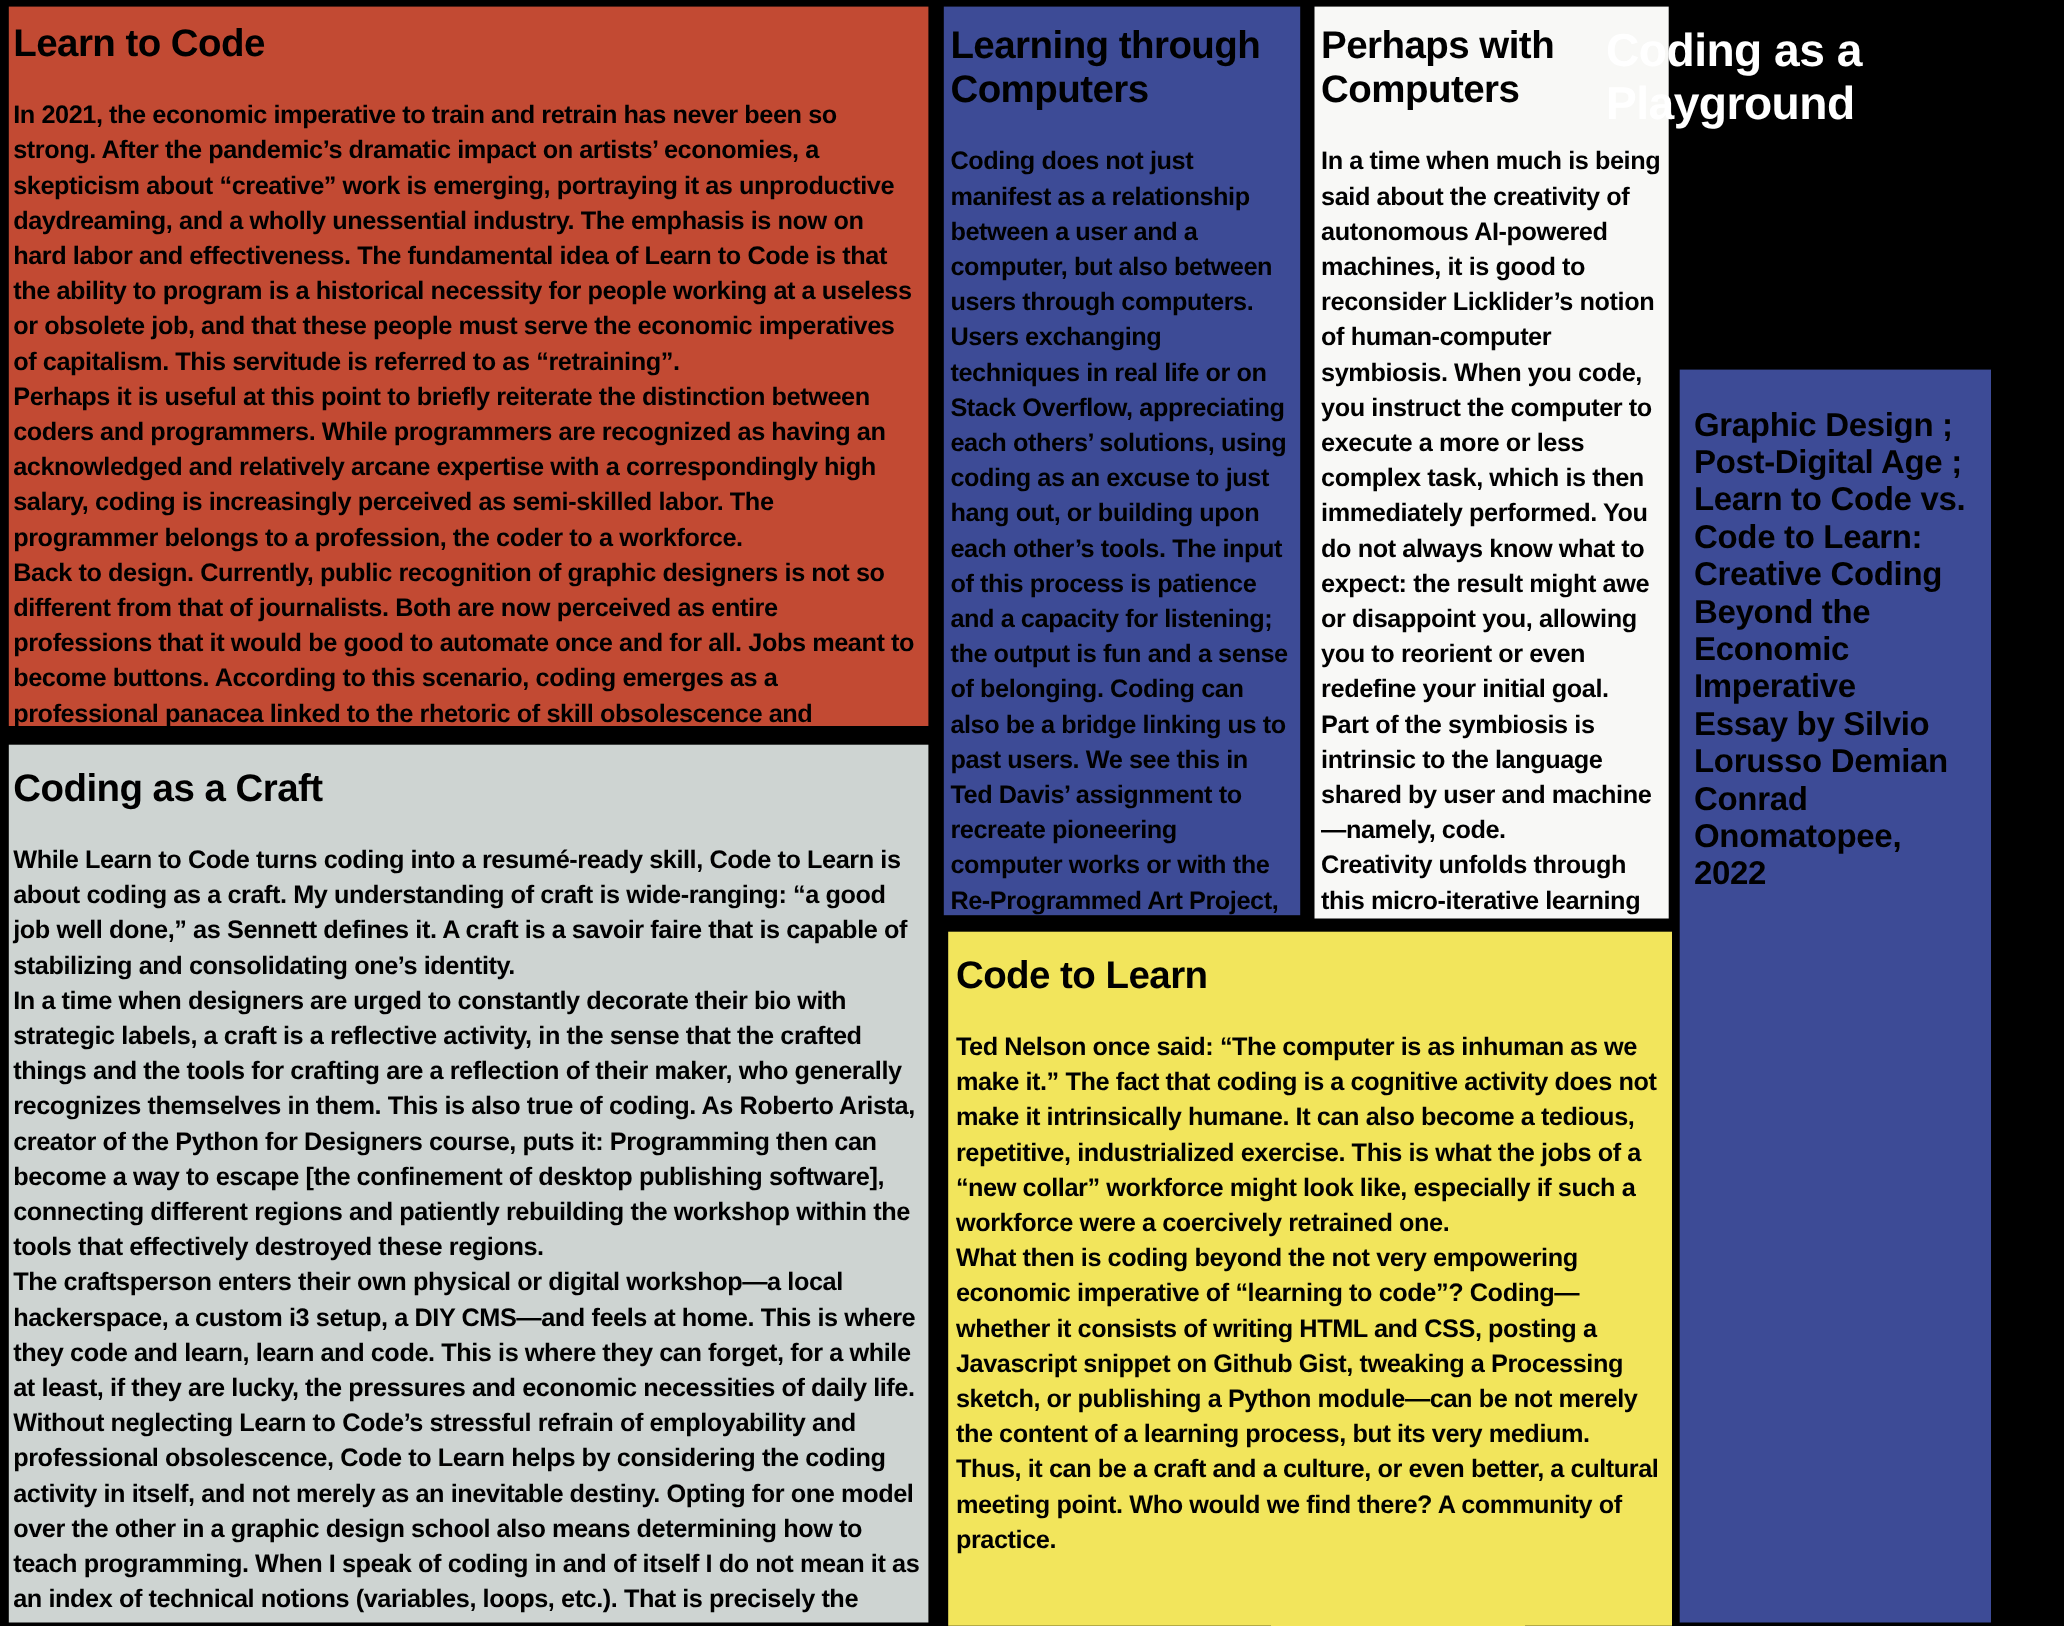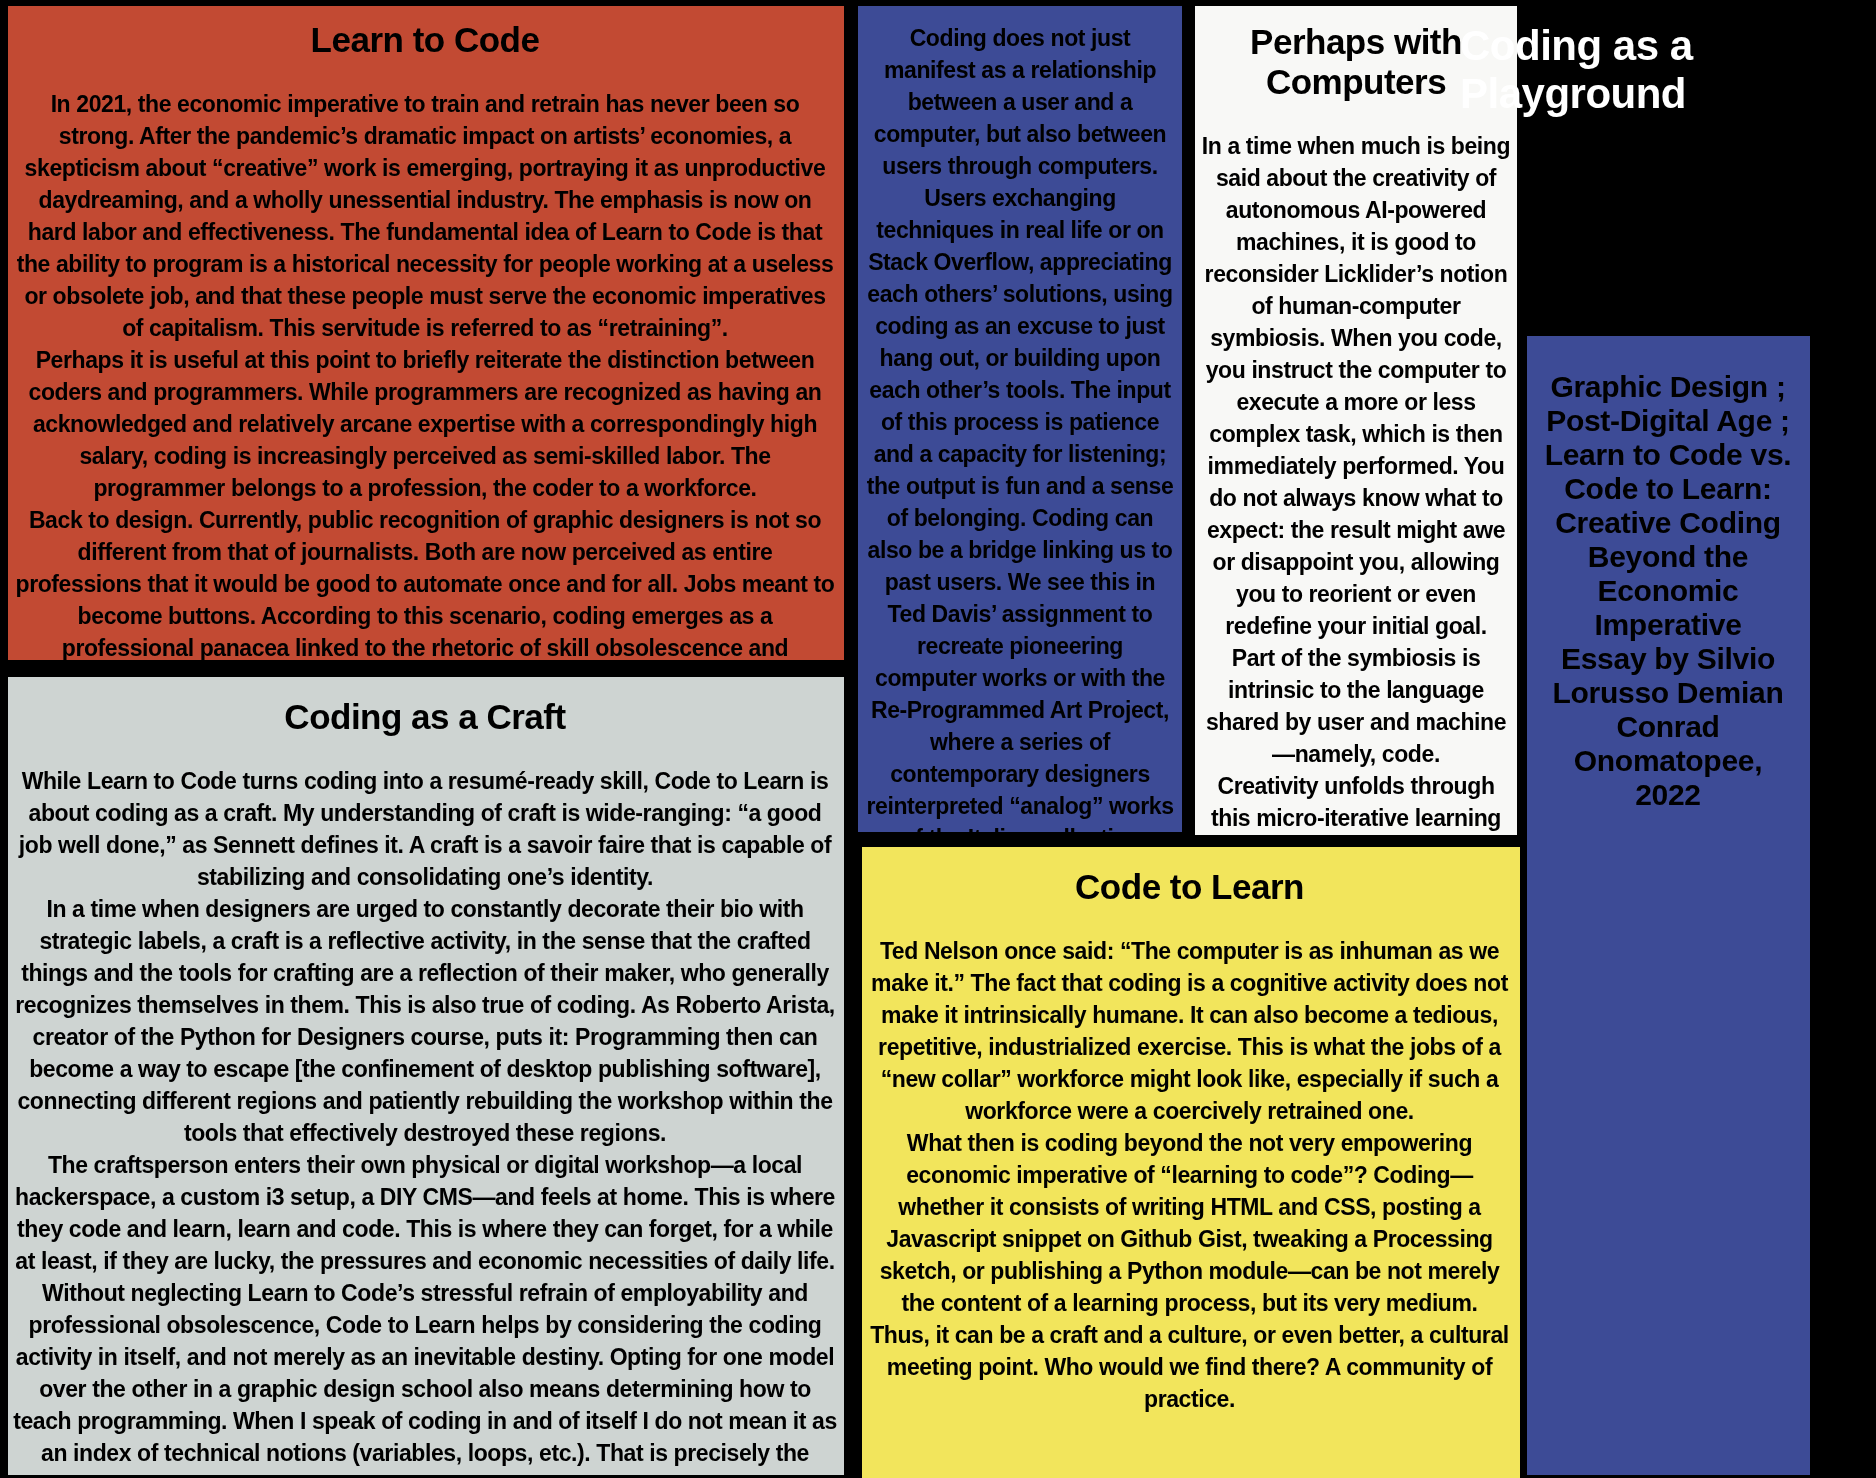--- a/index.html
+++ b/index.html
@@ -9,21 +9,20 @@
     position: relative;
     overflow: hidden;
     font-family: "Liberation Sans", "DejaVu Sans", sans-serif;
     font-weight: bold;
     color: #000000;
   }
   .panel {
     position: absolute;
     box-sizing: border-box;
     overflow: hidden;
-    text-align: center;
   }
   .panel-title {
     margin: 0 0 28px 0;
     font-size: 35px;
     line-height: 40px;
     letter-spacing: -0.5px;
     font-weight: bold;
   }
   .body p {
     margin: 0;
@@ -75,20 +74,21 @@
   <h2 class="panel-title">Coding as a Craft</h2>
   <div class="body">
     <p>While Learn to Code turns coding into a resumé-ready skill, Code to Learn is about coding as a craft. My understanding of craft is wide-ranging: “a good job well done,” as Sennett defines it. A craft is a savoir faire that is capable of stabilizing and consolidating one’s identity.</p>
     <p>In a time when designers are urged to constantly decorate their bio with strategic labels, a craft is a reflective activity, in the sense that the crafted things and the tools for crafting are a reflection of their maker, who generally recognizes themselves in them. This is also true of coding. As Roberto Arista, creator of the Python for Designers course, puts it: Programming then can become a way to escape [the confinement of desktop publishing software], connecting different regions and patiently rebuilding the workshop within the tools that effectively destroyed these regions.</p>
     <p>The craftsperson enters their own physical or digital workshop—a local hackerspace, a custom i3 setup, a DIY CMS—and feels at home. This is where they code and learn, learn and code. This is where they can forget, for a while at least, if they are lucky, the pressures and economic necessities of daily life.</p>
     <p>Without neglecting Learn to Code’s stressful refrain of employability and professional obsolescence, Code to Learn helps by considering the coding activity in itself, and not merely as an inevitable destiny. Opting for one model over the other in a graphic design school also means determining how to teach programming. When I speak of coding in and of itself I do not mean it as an index of technical notions (variables, loops, etc.). That is precisely the instrumental reduction of the Learn to Code attitude. Rather, I mean it in a broader sense: coding as a social activity and a cultural domain. This is what Code to Learn is all about.</p>
   </div>
 </section>
 
 <section class="panel" id="panel-blue" style="background:#3d4b96">
+  <h2 class="panel-title">Learning through Computers</h2>
   <div class="body">
     <p>Coding does not just manifest as a relationship between a user and a computer, but also between users through computers. Users exchanging techniques in real life or on Stack Overflow, appreciating each others’ solutions, using coding as an excuse to just hang out, or building upon each other’s tools. The input of this process is patience and a capacity for listening; the output is fun and a sense of belonging. Coding can also be a bridge linking us to past users. We see this in Ted Davis’ assignment to recreate pioneering computer works or with the Re-Programmed Art Project, where a series of contemporary designers reinterpreted “analog” works of the Italian collective Gruppo T, active in the 1960s.</p>
   </div>
 </section>
 
 <section class="panel" id="panel-white" style="background:#f8f8f6">
   <h2 class="panel-title">Perhaps with Computers</h2>
   <div class="body">
     <p>In a time when much is being said about the creativity of autonomous AI-powered machines, it is good to reconsider Licklider’s notion of human-computer symbiosis. When you code, you instruct the computer to execute a more or less complex task, which is then immediately performed. You do not always know what to expect: the result might awe or disappoint you, allowing you to reorient or even redefine your initial goal. Part of the symbiosis is intrinsic to the language shared by user and machine—namely, code.</p>
     <p>Creativity unfolds through this micro-iterative learning process: it is neither in the mind nor in the machine, but rather in the continuous scripted dialogue between the subject and their extensions. The computer is just one of those extensions, but a particularly powerful one, since it is, to use Alan Kay’s term, a metamedium, that is, a medium capable of simulating all others.</p>

